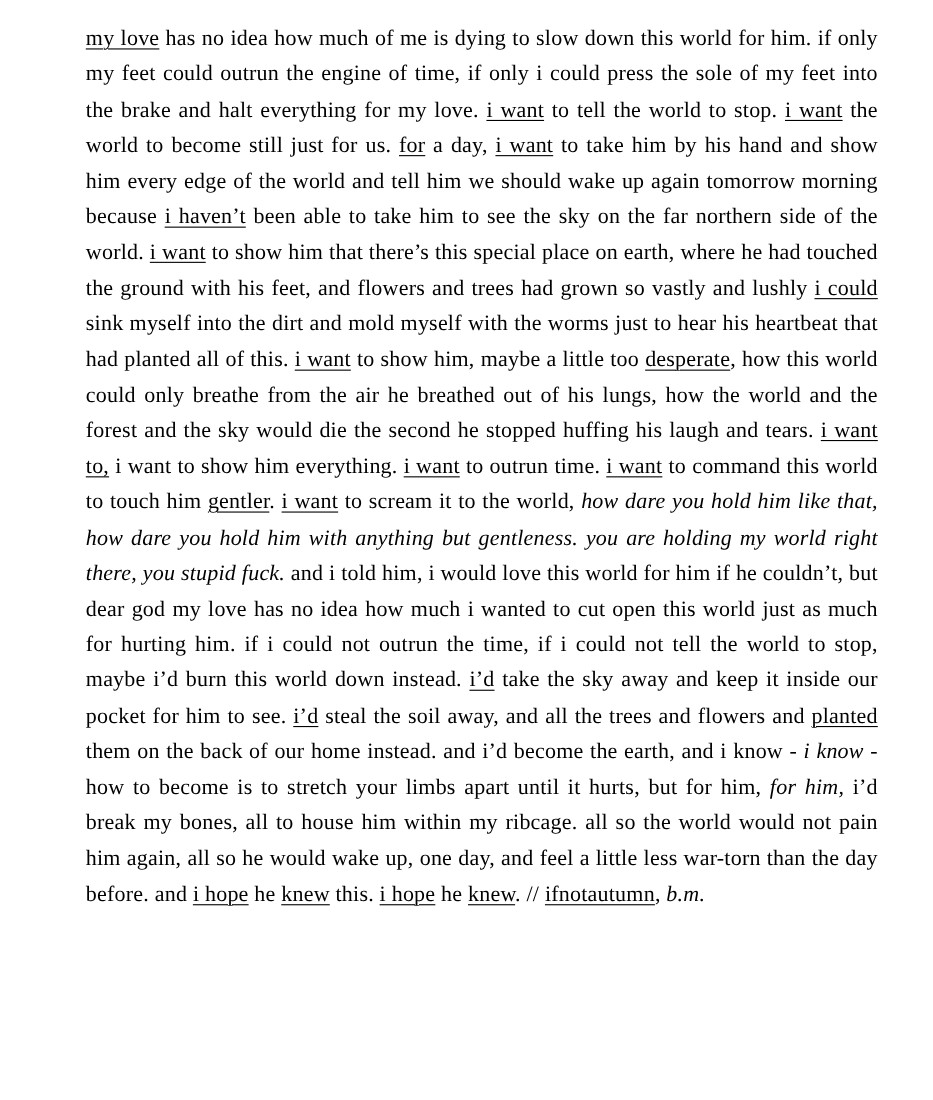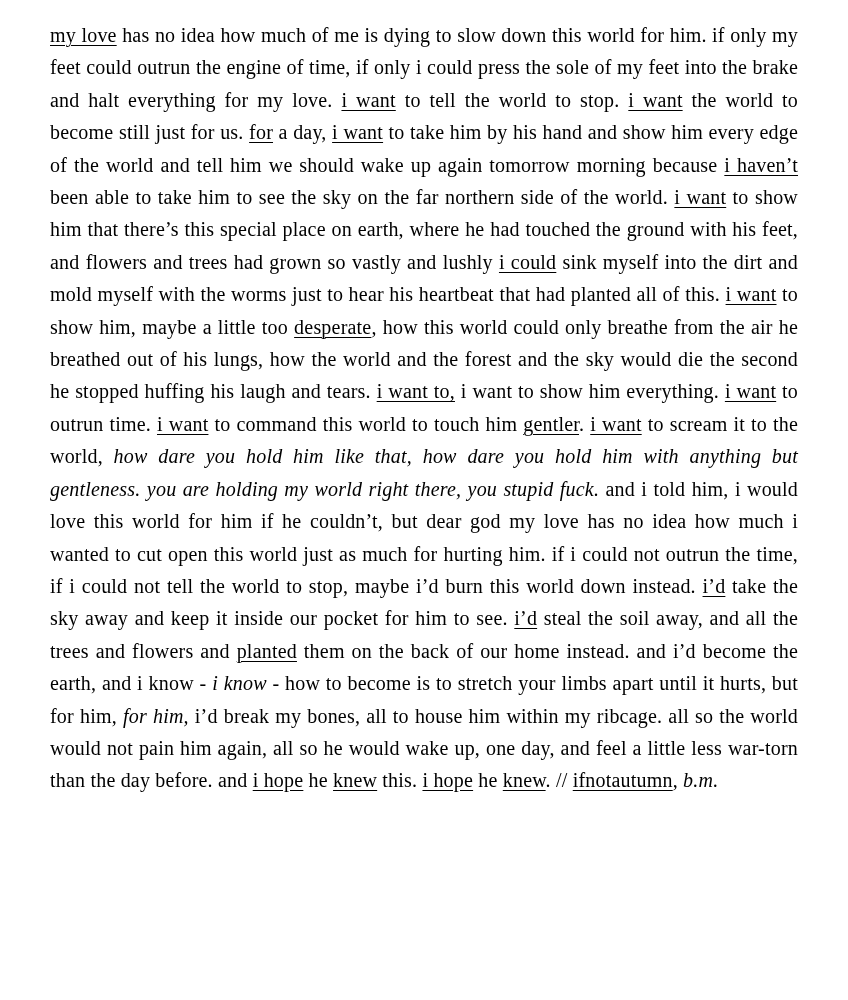--- a/index.html
+++ b/index.html
@@ -14,20 +14,21 @@
     background: #ffffff;
   }
   .post-body {
     padding: 19px 50px 20px 50px;
     font-family: "Liberation Serif", "DejaVu Serif", serif;
     font-size: 20px;
     line-height: 32.4px;
     color: #000000;
     text-align: justify;
     letter-spacing: 0.2px;
+    margin-left: 28px;
   }
   .seg-plain {
     font-style: normal;
     text-decoration: none;
   }
   .seg-link {
     font-style: normal;
     text-decoration: underline;
     text-decoration-thickness: 1px;
     text-underline-offset: 3px;

